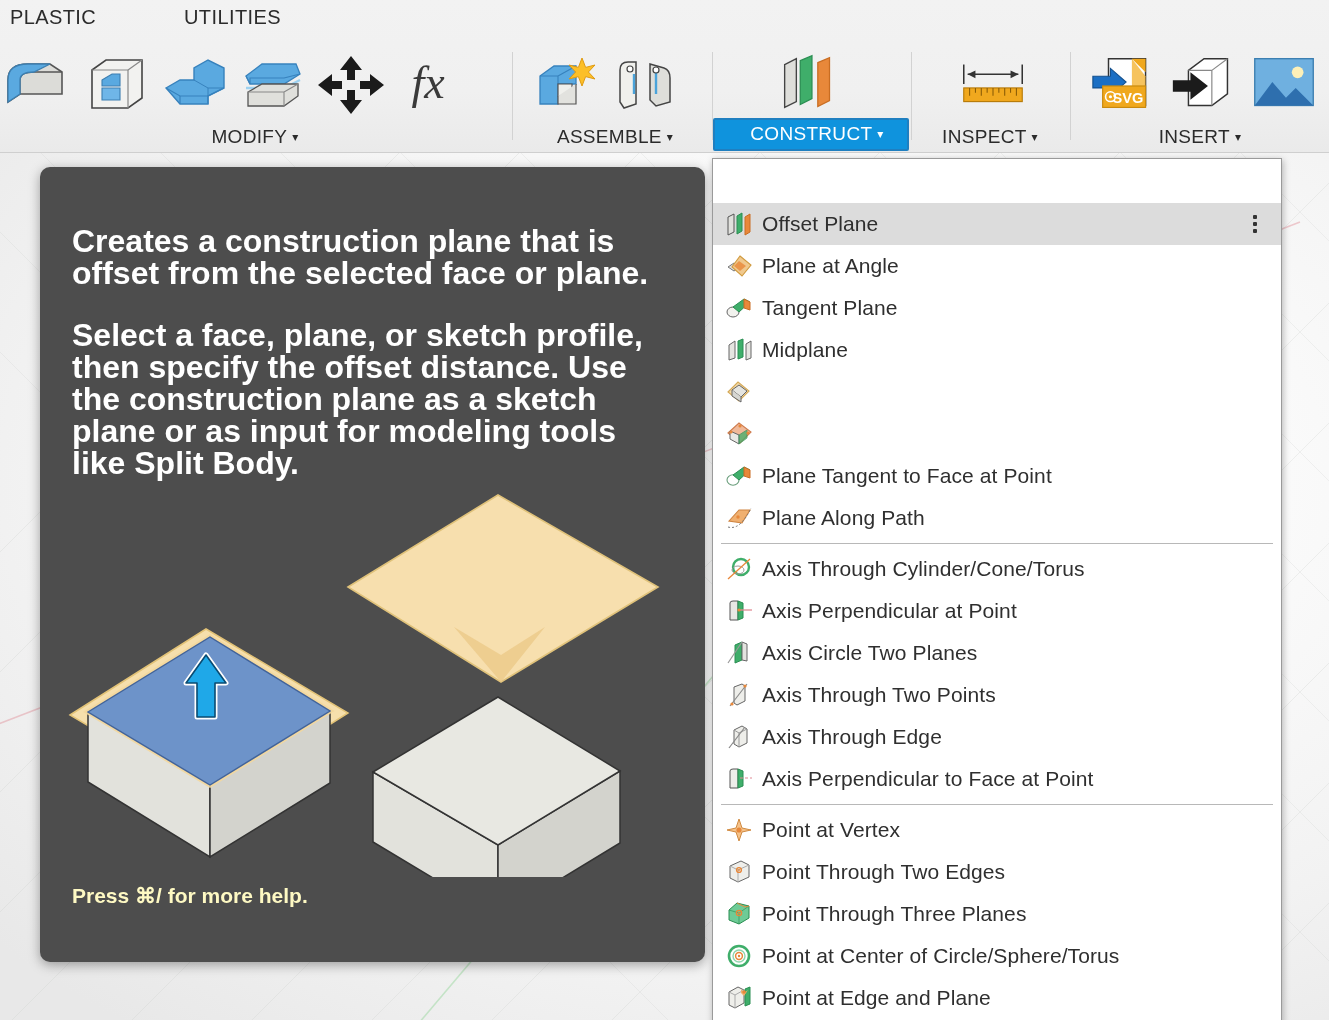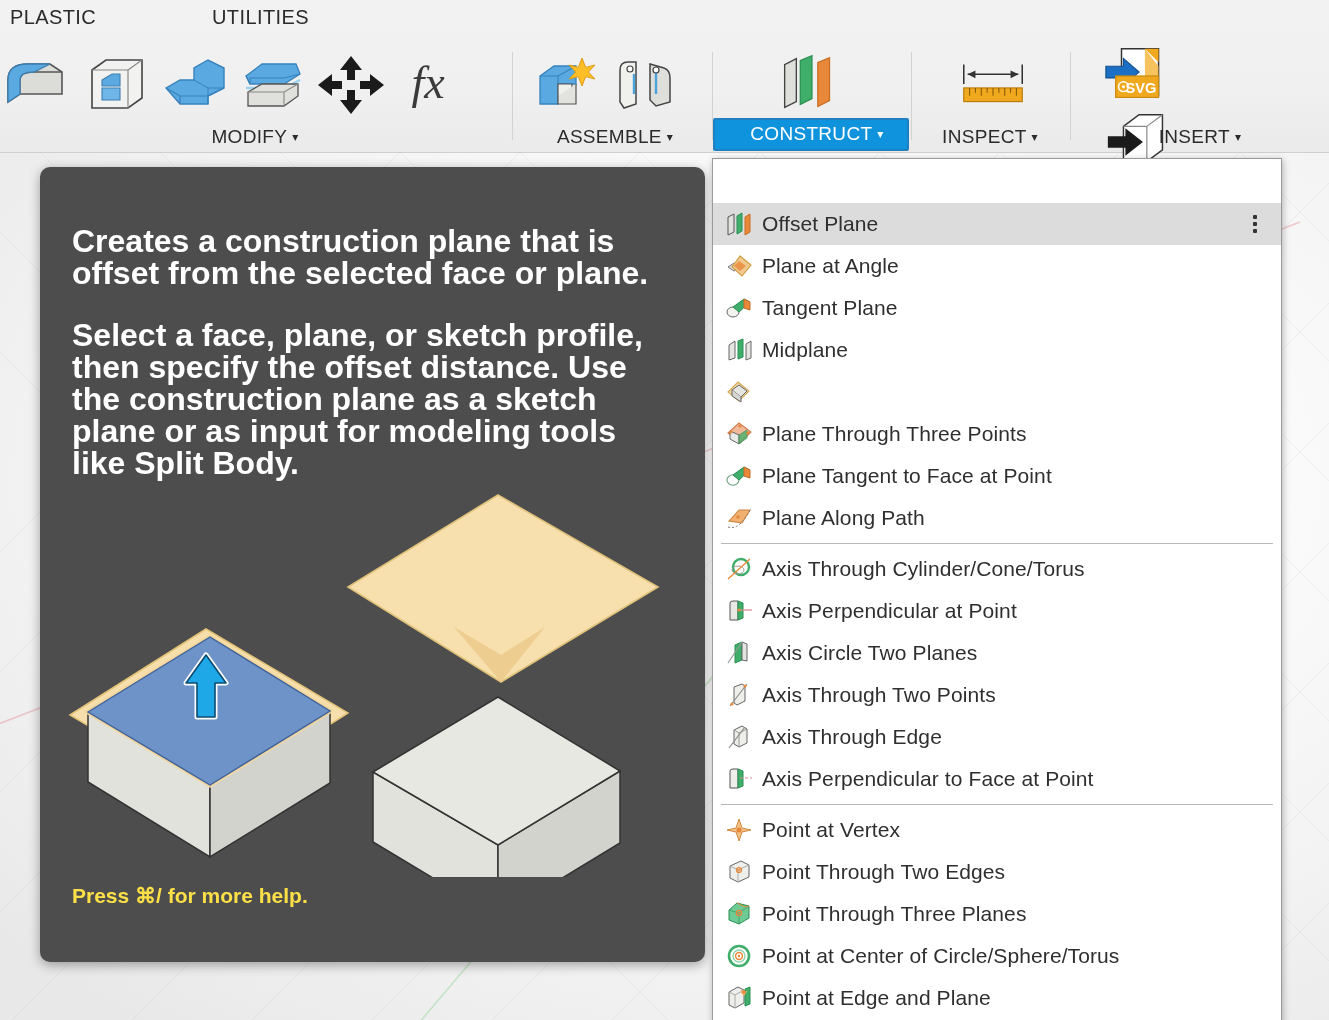--- a/index.html
+++ b/index.html
@@ -47,21 +47,21 @@
   }
   .tab {
     position: absolute;
     top: 6px;
     font-size: 20px;
     letter-spacing: .4px;
     color: #2b2b2b;
     white-space: nowrap;
   }
   .tab.t1 { left: 10px; }
-  .tab.t2 { left: 184px; margin-left: 28px; }
+  .tab.t2 { left: 184px; }
 
   .panels {
     position: absolute;
     left: 0; top: 42px;
     height: 110px;
     width: 100%;
   }
   .panel {
     position: absolute;
     top: 0;
@@ -137,21 +137,21 @@
   }
   .tt-text p { margin: 0 0 30px 0; }
   .tt-art {
     position: absolute;
     left: 18px; top: 310px;
     width: 640px; height: 400px;
   }
   .tt-foot {
     position: absolute;
     left: 32px; bottom: 54px;
-    color: #fde047;
+    color: #fef9c3;
     font-size: 21px;
     font-weight: bold;
   }
 
   
   .menu {
     position: absolute;
     left: 712px; top: 158px;
     width: 568px;
     background: #ffffff;
@@ -407,21 +407,21 @@
           </div>
         </div>
         <div class="plabel">
           <span>INSPECT</span><span class="caret">▾</span>
         </div>
       </div>
 
       <div class="vsep" style="left:1070px;"></div>
 
       <div class="panel" style="left:1071px; width:258px;">
-        <div class="icons" style="left:31px;flex-direction:column;">
+        <div class="icons" style="left:18px;">
           <div class="icon-btn">
             <svg width="80" height="66" viewBox="0 0 80 66">
               <path d="M20 6 L58 6 L58 54 L20 54 Z" fill="#ffffff" stroke="#333" stroke-width="1.5"></path>
               <path d="M44 6 L58 20 L58 6 Z" fill="#f0a81e"></path>
               <path d="M44 6 L58 24 L58 54 L44 54 Z" fill="#f5b942" opacity=".85"></path>
               <path d="M4 24 L22 24 L22 16 L38 30 L22 44 L22 36 L4 36 Z" fill="#1b6fc4" stroke="#14518f" stroke-width="1.2"></path>
               <rect x="14" y="34" width="44" height="22" fill="#f0a81e" stroke="#c98a0e" stroke-width="1.2"></rect>
               <text x="40" y="51" font-family="'Liberation Sans', sans-serif" font-size="15" font-weight="bold" fill="#ffffff" text-anchor="middle">SVG</text>
               <circle cx="22" cy="45" r="5" fill="none" stroke="#ffffff" stroke-width="1.6"></circle>
               <circle cx="22" cy="45" r="1.6" fill="#ffffff"></circle>
@@ -552,21 +552,20 @@
       <span class="mi-icon">
         <svg width="30" height="26" viewBox="0 0 30 26">
           <path d="M3 12 L14 2 L26 11 L15 22 Z" fill="#f0b999" stroke="#cf7c4f" stroke-width="1.1"></path>
           <path d="M5 10 L5 18 L14 23 L14 14 Z" fill="#e8e8e4" stroke="#666" stroke-width="1"></path>
           <path d="M14 14 L14 23 L22 17 L22 9 Z" fill="#3fae6a" opacity=".75" stroke="#2a8e52" stroke-width=".9"></path>
           <circle cx="6" cy="11" r="1.6" fill="#e8883a"></circle>
           <circle cx="15" cy="5" r="1.6" fill="#e8883a"></circle>
           <circle cx="23" cy="12" r="1.6" fill="#e8883a"></circle>
         </svg>
       </span>
-      <span class="mi-label">Plane Through Three Points</span>
     </div>
 
     <div class="mi">
       <span class="mi-icon">
         <svg width="30" height="26" viewBox="0 0 30 26">
           <ellipse cx="8" cy="17" rx="6" ry="5.2" fill="none" stroke="#6a9e7c" stroke-width="1.1"></ellipse>
           <path d="M8 12 L19 4 L25 7 L14 17 Z" fill="#3fae6a" stroke="#2a8e52" stroke-width="1"></path>
           <path d="M19 4 L25 7 L25 15 L19 13 Z" fill="#e8883a" stroke="#c96d22" stroke-width="1"></path>
         </svg>
       </span>

